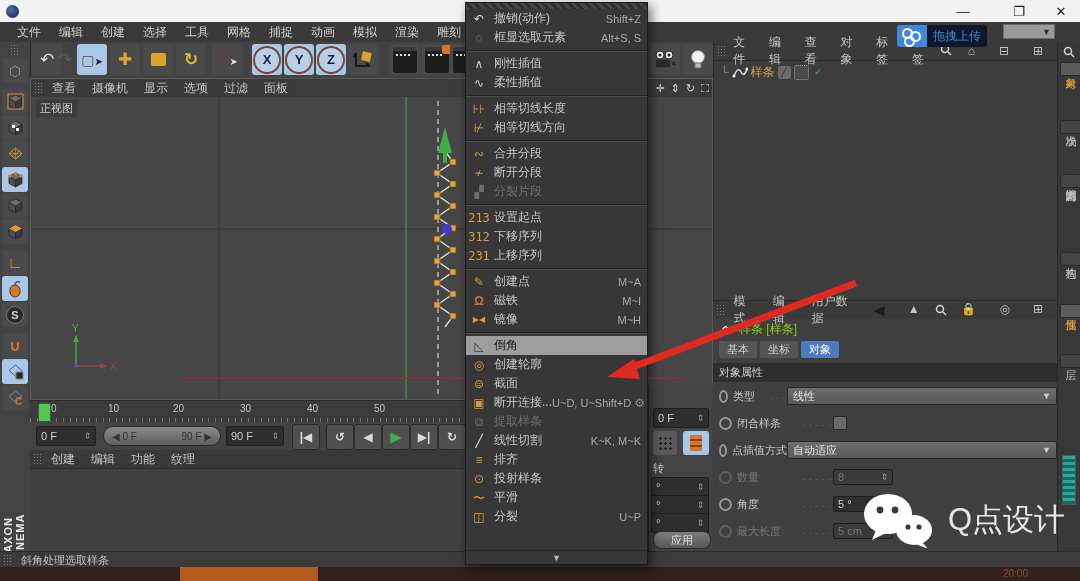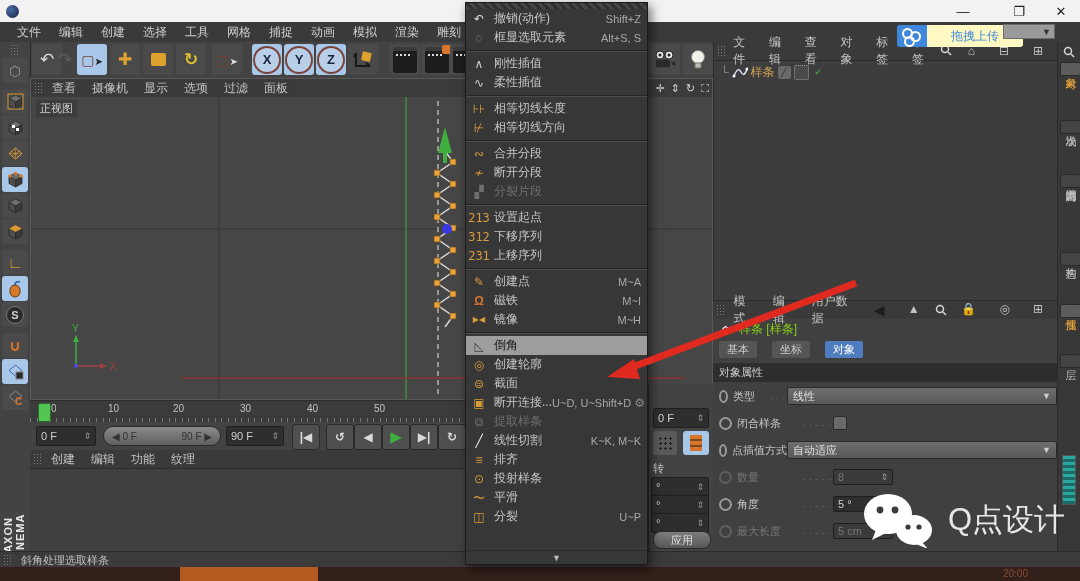--- a/index.html
+++ b/index.html
@@ -86,21 +86,21 @@
   
   .rightpanel{position:absolute;left:713px;top:42px;width:344px;height:509px;background:#3d3d3d;border-left:1px solid #2c2c2c;box-sizing:border-box;}
   .omicons{margin-left:auto;display:flex;gap:8px;margin-right:6px;color:#d5d5d5;font-size:12px;}
   .objrow{display:flex;align-items:center;height:18px;margin-top:2px;color:#cdcdcd;}
   .tag{width:13px;height:13px;border-radius:2px;margin-left:3px;display:flex;align-items:center;justify-content:center;font-size:9px;}
   .vstrip{position:absolute;left:1057px;top:42px;width:23px;height:509px;background:#383838;border-left:1px solid #2a2a2a;box-sizing:border-box;}
   .vtab{writing-mode:vertical-rl;font-size:11px;color:#bdbdbd;background:#444;border:1px solid #2a2a2a;
         padding:6px 2px;position:absolute;left:2px;width:15px;text-align:center;border-radius:2px;}
   .vtab.activetab{background:#5c5c5c;color:#e8a33d;}
   .am{position:absolute;left:713px;top:300px;width:344px;height:251px;background:#404040;border-top:1px solid #2c2c2c;box-sizing:border-box;}
-  .amtabs{display:flex;gap:15px;margin:4px 0 0 6px;}
+  .amtabs{display:flex;gap:3px;margin:4px 0 0 6px;}
   .amtab{background:#555;color:#ccc;font-size:11px;padding:1px 8px;border-radius:2px;}
   .amtab.sel{background:#4f7cbf;color:#fff;}
   .amsection{margin-top:5px;background:#2e2e2e;color:#cfcfcf;font-size:11px;padding:2px 6px;}
   .amrow{display:flex;align-items:center;height:26px;margin-left:6px;margin-top:1px;}
   .keyring{width:9px;height:9px;border-radius:50%;border:2px solid #9a9a9a;margin-right:5px;}
   .amrow.dis .keyring{border-color:#5f5f5f;}
   .amrow .rl{width:66px;color:#c6c6c6;font-size:11px;white-space:nowrap;}
   .amrow.dis .rl{color:#777;}
   .leader{width:30px;overflow:hidden;white-space:nowrap;color:#8a8a8a;font-size:8px;letter-spacing:1px;}
   .dropdown{flex:0 0 258px;height:16px;background:linear-gradient(#6e6e6e,#585858);border:1px solid #2a2a2a;border-radius:2px;
@@ -110,21 +110,21 @@
   .amrow.dis .spin{color:#777;background:#3a3a3a;}
   .checkbox{width:12px;height:12px;background:#6a6a6a;border:1px solid #2a2a2a;border-radius:2px;}
   
   .coordsliver{position:absolute;left:648px;top:385px;width:65px;height:166px;background:#434343;border-left:1px solid #2c2c2c;box-sizing:border-box;}
   .applybtn{position:absolute;left:4px;top:146px;width:56px;height:16px;border-radius:8px;background:linear-gradient(#7d7d7d,#575757);
             border:1px solid #2a2a2a;color:#e0e0e0;font-size:11px;display:flex;align-items:center;justify-content:center;}
   
   .uploadbadge{position:absolute;left:897px;top:25px;height:22px;display:flex;z-index:40;}
   .ubicon{width:30px;height:22px;background:#3f87dd;border-radius:3px 0 0 3px;position:relative;}
   .ubicon i{position:absolute;width:7px;height:7px;border:2px solid #fff;border-radius:50%;}
-  .ubpill{background:#fef9c3;color:#3f87dd;font-size:12px;display:flex;align-items:center;padding:0 24px;border-radius:0 3px 3px 0;}
+  .ubpill{background:#0f172a;color:#3f87dd;font-size:12px;display:flex;align-items:center;padding:0 6px;border-radius:0 3px 3px 0;}
   .topdrop{position:absolute;left:1003px;top:24px;width:52px;height:15px;background:#9a9a9a;border:1px solid #6a6a6a;
            display:flex;align-items:center;justify-content:flex-end;color:#333;font-size:9px;padding-right:3px;box-sizing:border-box;z-index:40;}
   .watermark{position:absolute;left:862px;top:492px;display:flex;align-items:center;gap:14px;z-index:40;}
   .wmtext{color:#efefef;font-size:31px;opacity:.95;}
   .redarrow{position:absolute;left:0;top:0;width:1080px;height:581px;pointer-events:none;z-index:50;}
   .colorstrip{position:absolute;left:1062px;top:455px;width:12px;height:48px;border:1px solid #555;
               background:repeating-linear-gradient(#2aa8a0 0 3px,#1a6a66 3px 6px);}
 </style>
 </head>
 <body>

